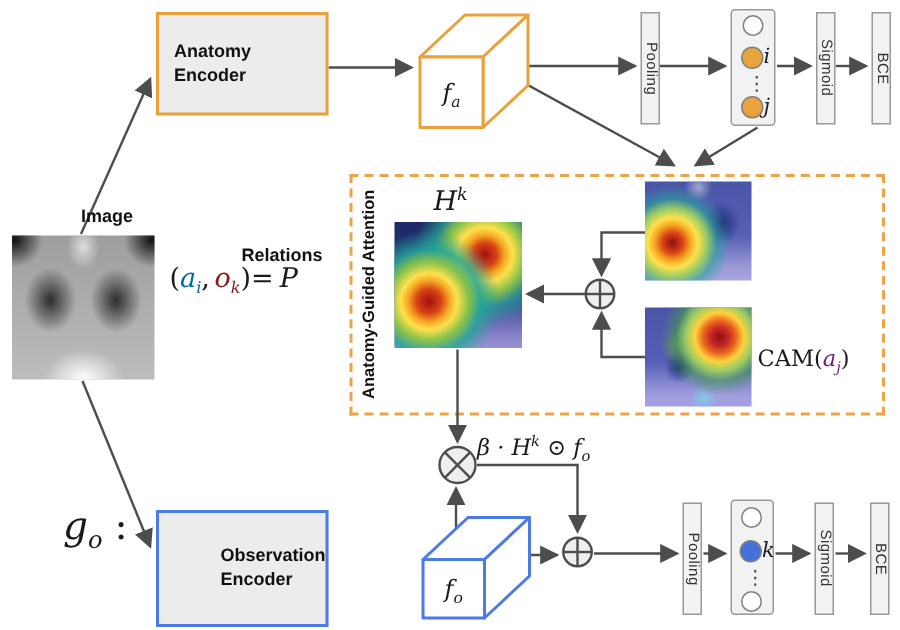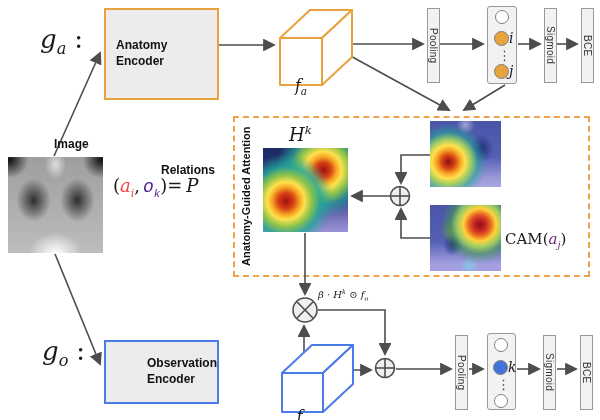--- a/index.html
+++ b/index.html
@@ -30,30 +30,30 @@
   
   .dashed-box{border:2px dashed #F0A24A;box-sizing:border-box;}
   .attn-title{writing-mode:vertical-rl;transform:rotate(180deg);font-weight:bold;font-size:11px;color:#111;
               display:flex;align-items:center;justify-content:center;}
   .cam-label{font-family:"DejaVu Serif",serif;font-size:15px;color:#1a1a1a;font-style:normal;}
   .cam-label .v{font-style:italic;}
   .cam-label sub{font-size:0.65em;}
   sup,sub{line-height:0;}
   .hk{font-size:18px;}
   .hk sup{font-size:0.65em;}
-  .beta{font-size:10px;}
+  .beta{font-size:15px;}
   .beta sup{font-size:0.65em;}
   .beta sub{font-size:0.65em;}
   
   .small-title{font-weight:bold;font-size:12px;color:#111;padding-left:44px;}
   .eq{font-family:"DejaVu Serif",serif;font-size:18px;color:#1a1a1a;}
   .eq .mvar{font-style:italic;}
   .eq sub{font-size:0.6em;}
-  .eq .orange{color:#ef4444;}
-  .eq .blue{color:#4c1d95;font-family:Liberation Mono, monospace;}
+  .eq .orange{color:#0369a1;}
+  .eq .blue{color:#7f1d1d;}
   .eq .res{margin-left:4px;}
   .eq .o2{margin-left:3px;}
   
   .xray{background:
      radial-gradient(circle at 2% 3%, #111 0%, rgba(17,17,17,0) 14%),
      radial-gradient(circle at 98% 3%, #111 0%, rgba(17,17,17,0) 14%),
      radial-gradient(ellipse 24% 30% at 27% 45%, #2d2d2d 0%, rgba(45,45,45,0) 75%),
      radial-gradient(ellipse 24% 30% at 73% 45%, #2d2d2d 0%, rgba(45,45,45,0) 75%),
      radial-gradient(ellipse 40% 30% at 50% 100%, #ffffff 0%, rgba(255,255,255,0) 70%),
      radial-gradient(ellipse 16% 22% at 50% 8%, #dddddd 0%, rgba(221,221,221,0) 70%),
@@ -71,21 +71,21 @@
      radial-gradient(ellipse 25% 30% at 72% 42%, rgba(20,40,110,0.85), rgba(20,40,110,0) 70%),
      radial-gradient(ellipse 20% 22% at 50% 6%, rgba(170,175,215,0.9), rgba(170,175,215,0) 65%),
      linear-gradient(180deg,#4a55a8 0%,#5560b5 55%,#9a97d8 85%,#aaa6e0 100%);}
   .cam-aj{background:
      radial-gradient(circle at 70% 30%, #8e0f0f 0%, #c62828 9%, #e8641e 16%, #ffd23c 24%, #9ccc65 33%, rgba(67,160,71,0.55) 43%, rgba(0,0,0,0) 57%),
      radial-gradient(ellipse 22% 26% at 30% 38%, rgba(120,160,60,0.55), rgba(120,160,60,0) 70%),
      radial-gradient(ellipse 20% 24% at 32% 60%, rgba(20,40,110,0.85), rgba(20,40,110,0) 70%),
      radial-gradient(circle 9px at 55% 92%, rgba(120,210,230,0.8), rgba(120,210,230,0) 100%),
      radial-gradient(ellipse 20% 22% at 50% 6%, rgba(170,175,215,0.9), rgba(170,175,215,0) 65%),
      linear-gradient(180deg,#4a55a8,#5560b5 55%,#a39fe0 90%);}
-  .cube-label{font-family:"DejaVu Serif",serif;font-style:italic;font-size:16px;color:#1a1a1a;text-align:center;margin-top:24px;}
+  .cube-label{font-family:"DejaVu Serif",serif;font-style:italic;font-size:16px;color:#1a1a1a;text-align:center;}
   .cube-label sub{font-size:0.65em;}
 </style>
 </head>
 <body>
 
 <div id="canvas">
 
   <div class="abs xray" style="left:8px;top:157px;width:95px;height:96px;"></div>
   <div class="abs hk-img" style="left:263px;top:148px;width:85px;height:84px;"></div>
   <div class="abs cam-ai" style="left:430px;top:121px;width:71px;height:66px;"></div>
@@ -151,24 +151,21 @@
         <line x1="390.5" y1="196" x2="409.5" y2="196"></line>
       </g>
       <g>
         <circle cx="385" cy="368" r="9.5"></circle>
         <line x1="385" y1="358.5" x2="385" y2="377.5"></line>
         <line x1="375.5" y1="368" x2="394.5" y2="368"></line>
       </g>
     </g>
   </svg>
 
-  <div class="abs math fn-label" style="left:40px;top:24px;">
-    <span>g</span><sub>a</sub><span class="colon">:</span>
-  </div>
-  <div class="abs enc enc-anat" style="left:104px;top:8px;width:115px;height:92px;">
+  <div class="abs enc enc-anat" style="left:104px;top:8px;width:115px;height:69px;">
     <div>Anatomy</div>
     <div>Encoder</div>
   </div>
   <div class="abs cube-label" style="left:281px;top:52px;width:40px;">
     <span>f</span><sub>a</sub>
   </div>
   <div class="abs vbox" style="left:427px;top:8px;width:13px;height:75px;">Pooling</div>
   <div class="abs nodebox" style="left:487px;top:6px;width:30px;height:78px;"></div>
   <div class="abs circle" style="left:495px;top:10px;width:14px;height:14px;"></div>
   <div class="abs circle c-orange" style="left:494px;top:31px;width:15px;height:15px;"></div>
@@ -191,21 +188,21 @@
   <div class="abs cam-label" style="left:505px;top:230px;">
     <span>CAM(</span><span class="v" style="color:#701a75;"><span>a</span><sub>j</sub></span><span>)</span>
   </div>
   <div class="abs math beta" style="left:318px;top:289px;">
     <span>β · H</span><sup>k</sup><span> ⊙ f</span><sub>o</sub>
   </div>
 
   <div class="abs math fn-label" style="left:42px;top:336px;">
     <span>g</span><sub>o</sub><span class="colon">:</span>
   </div>
-  <div class="abs enc enc-obs" style="left:104px;top:340px;width:115px;height:64px;padding-left:41px;">
+  <div class="abs enc enc-obs" style="left:104px;top:340px;width:115px;height:78px;padding-left:41px;">
     <div>Observation</div>
     <div>Encoder</div>
   </div>
   <div class="abs cube-label" style="left:283px;top:383px;width:39px;">
     <span>f</span><sub>o</sub>
   </div>
   <div class="abs vbox" style="left:455px;top:335px;width:13px;height:75px;">Pooling</div>
   <div class="abs nodebox" style="left:487px;top:333px;width:29px;height:77px;"></div>
   <div class="abs circle" style="left:494px;top:338px;width:14px;height:14px;"></div>
   <div class="abs circle c-blue" style="left:493px;top:360px;width:15px;height:15px;"></div>

